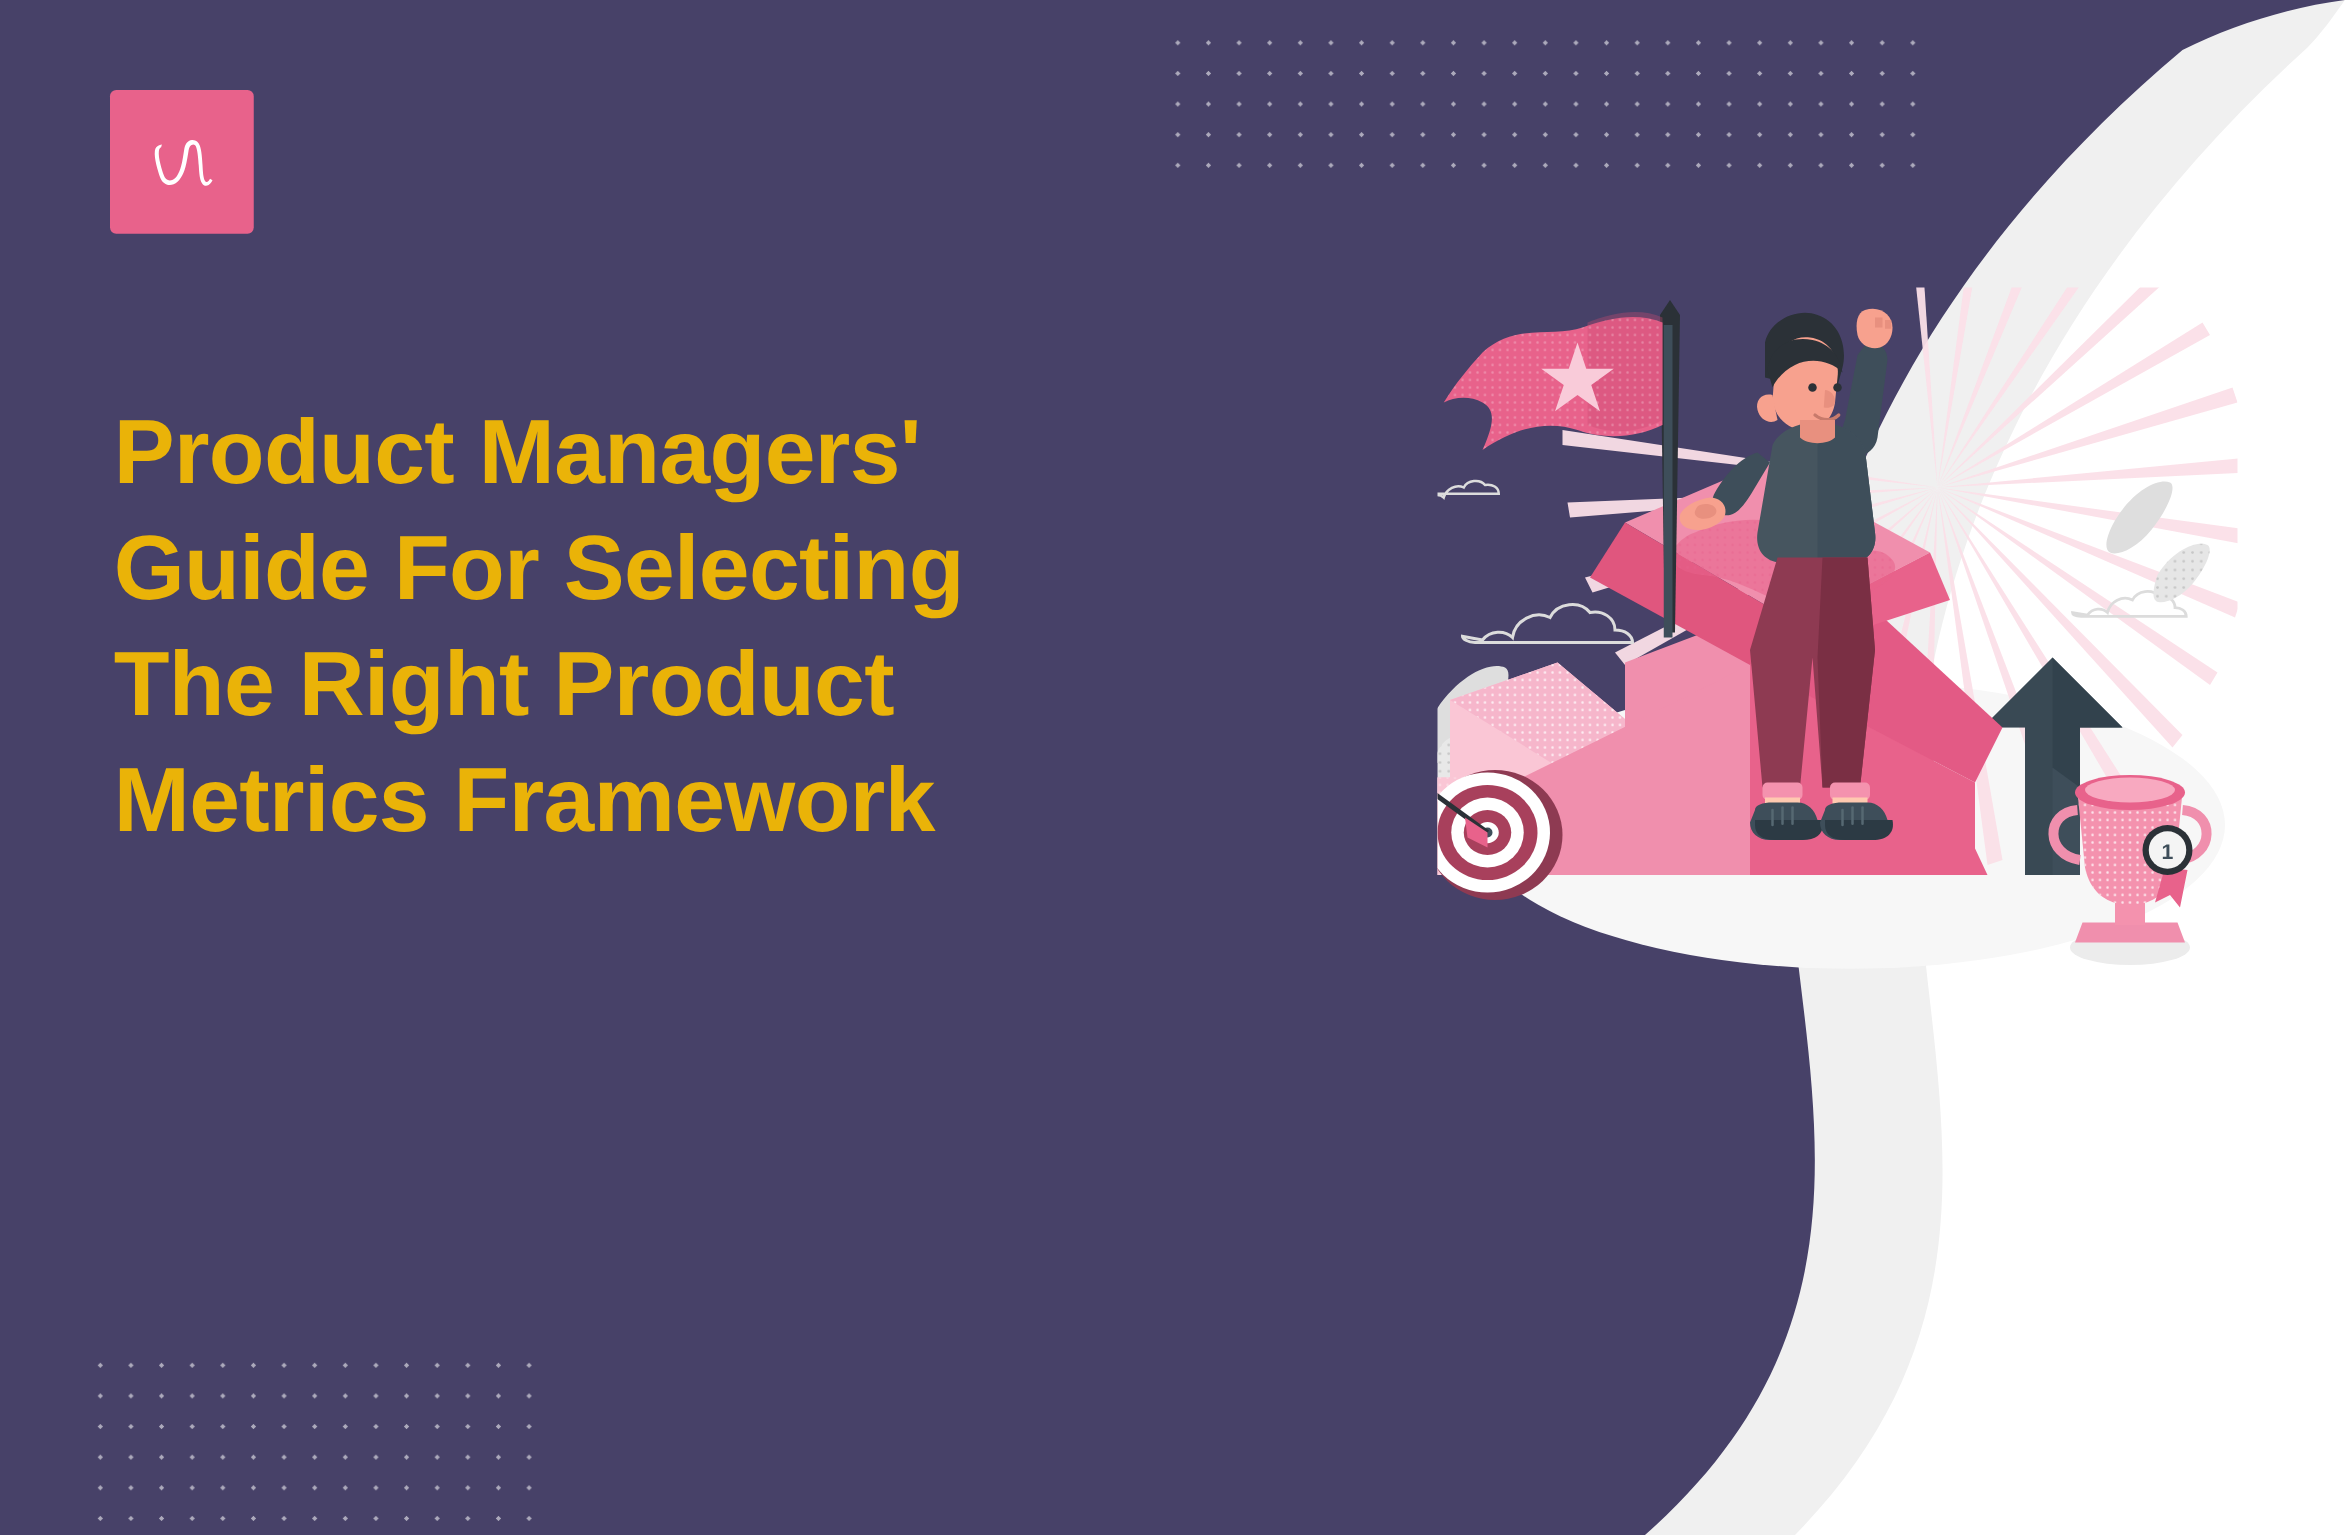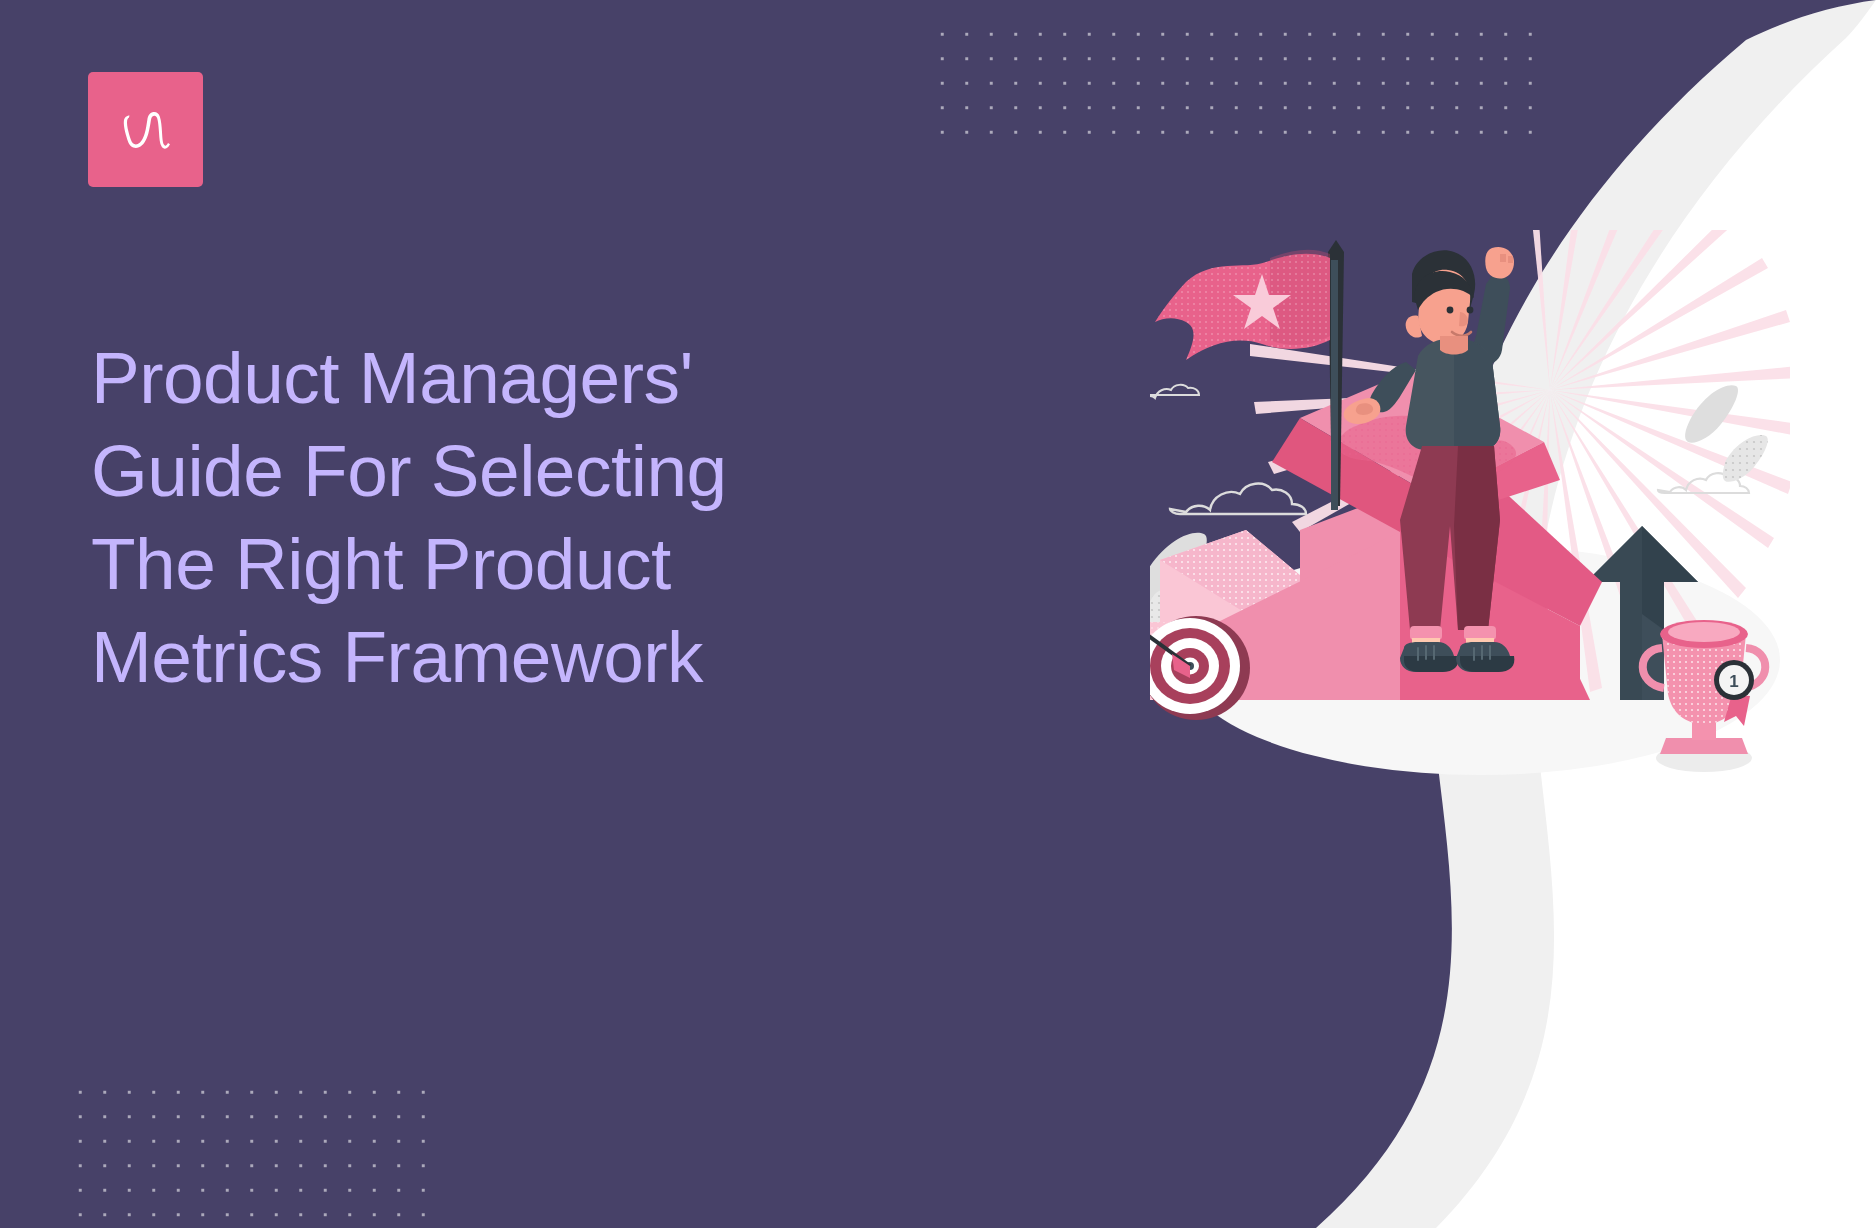--- a/index.html
+++ b/index.html
@@ -28,24 +28,24 @@
   
   #logo {
     position:absolute; left:88px; top:72px; width:115px; height:115px;
     background:#E8628B; border-radius:5px;
     display:flex; align-items:center; justify-content:center;
   }
   #logo svg { display:block; }
 
   
   #headline {
-    position:absolute; left:91px; top:331px; width:760px;
-    color:#c4b5fd;
+    position:absolute; left:91px; top:315px; width:760px;
+    color:#eab308;
     font-family:"Liberation Sans", sans-serif;
-    font-weight:normal;
+    font-weight:bold;
     font-size:73px;
     line-height:93px;
     letter-spacing:-0.5px;
     white-space:pre-line;
   }
 
   
   #panel-wrap { position:absolute; right:0; top:0; width:1030px; height:1228px; }
   #panel-wrap svg { display:block; width:1030px; height:1228px; }
 

